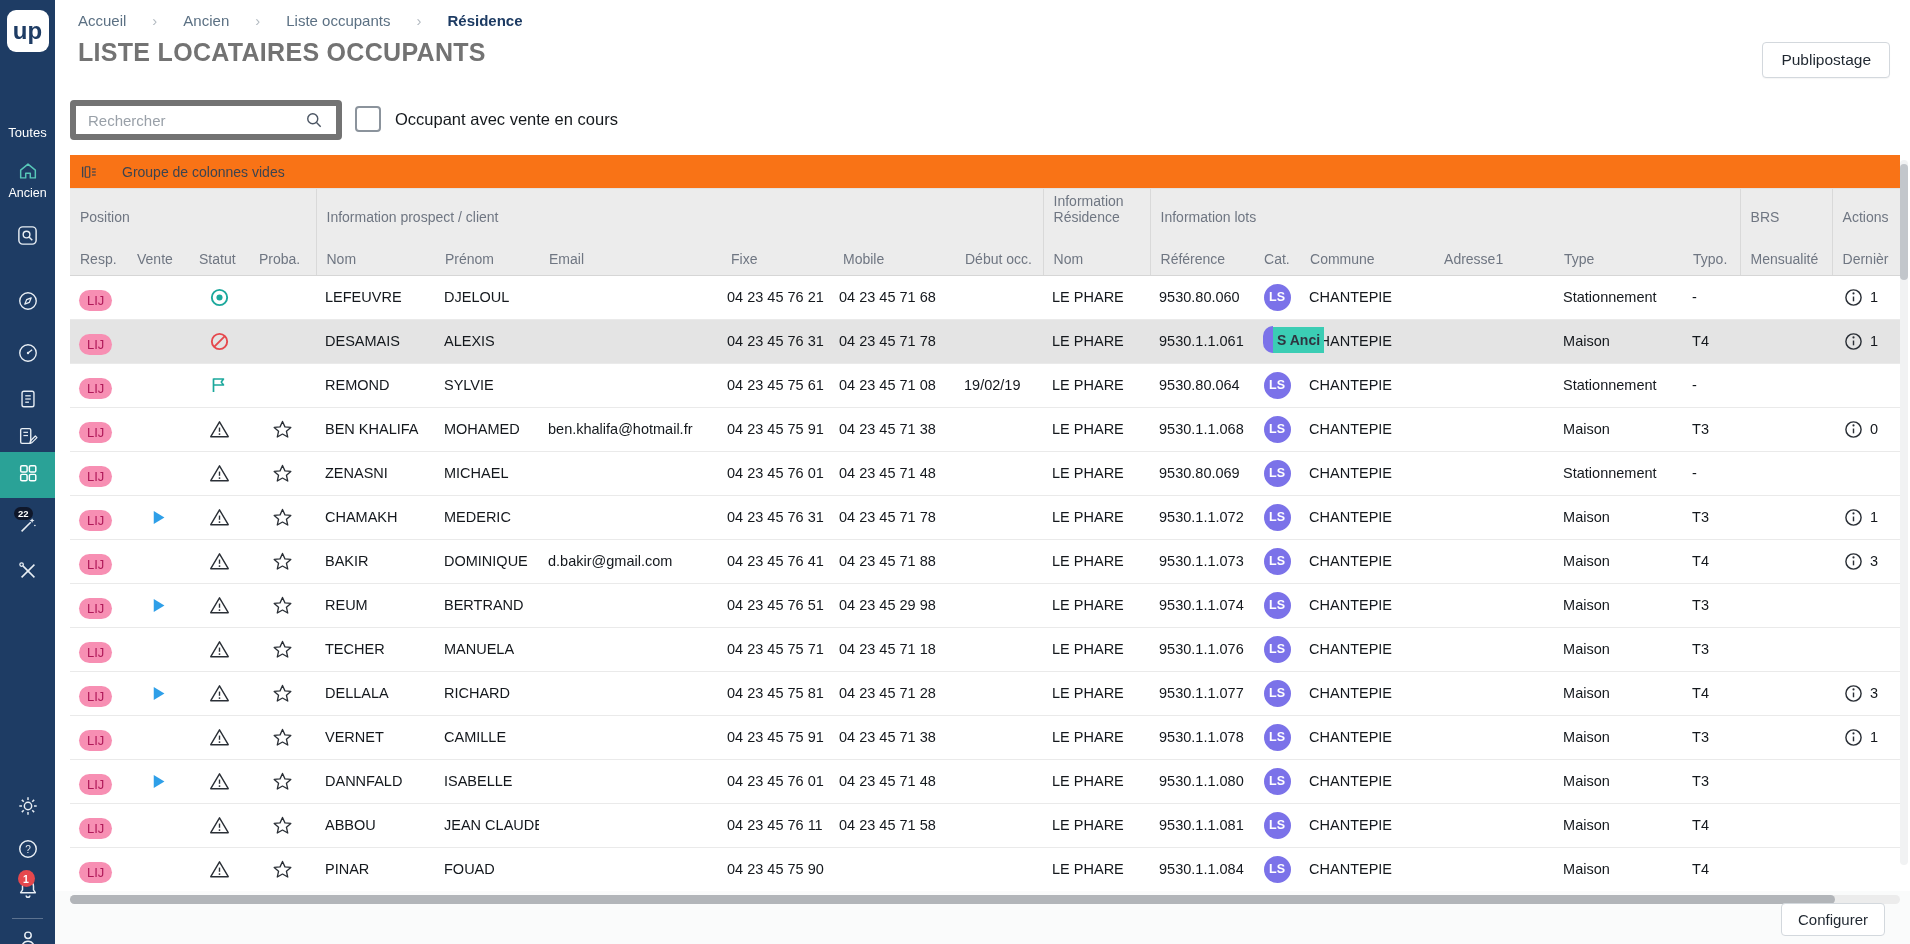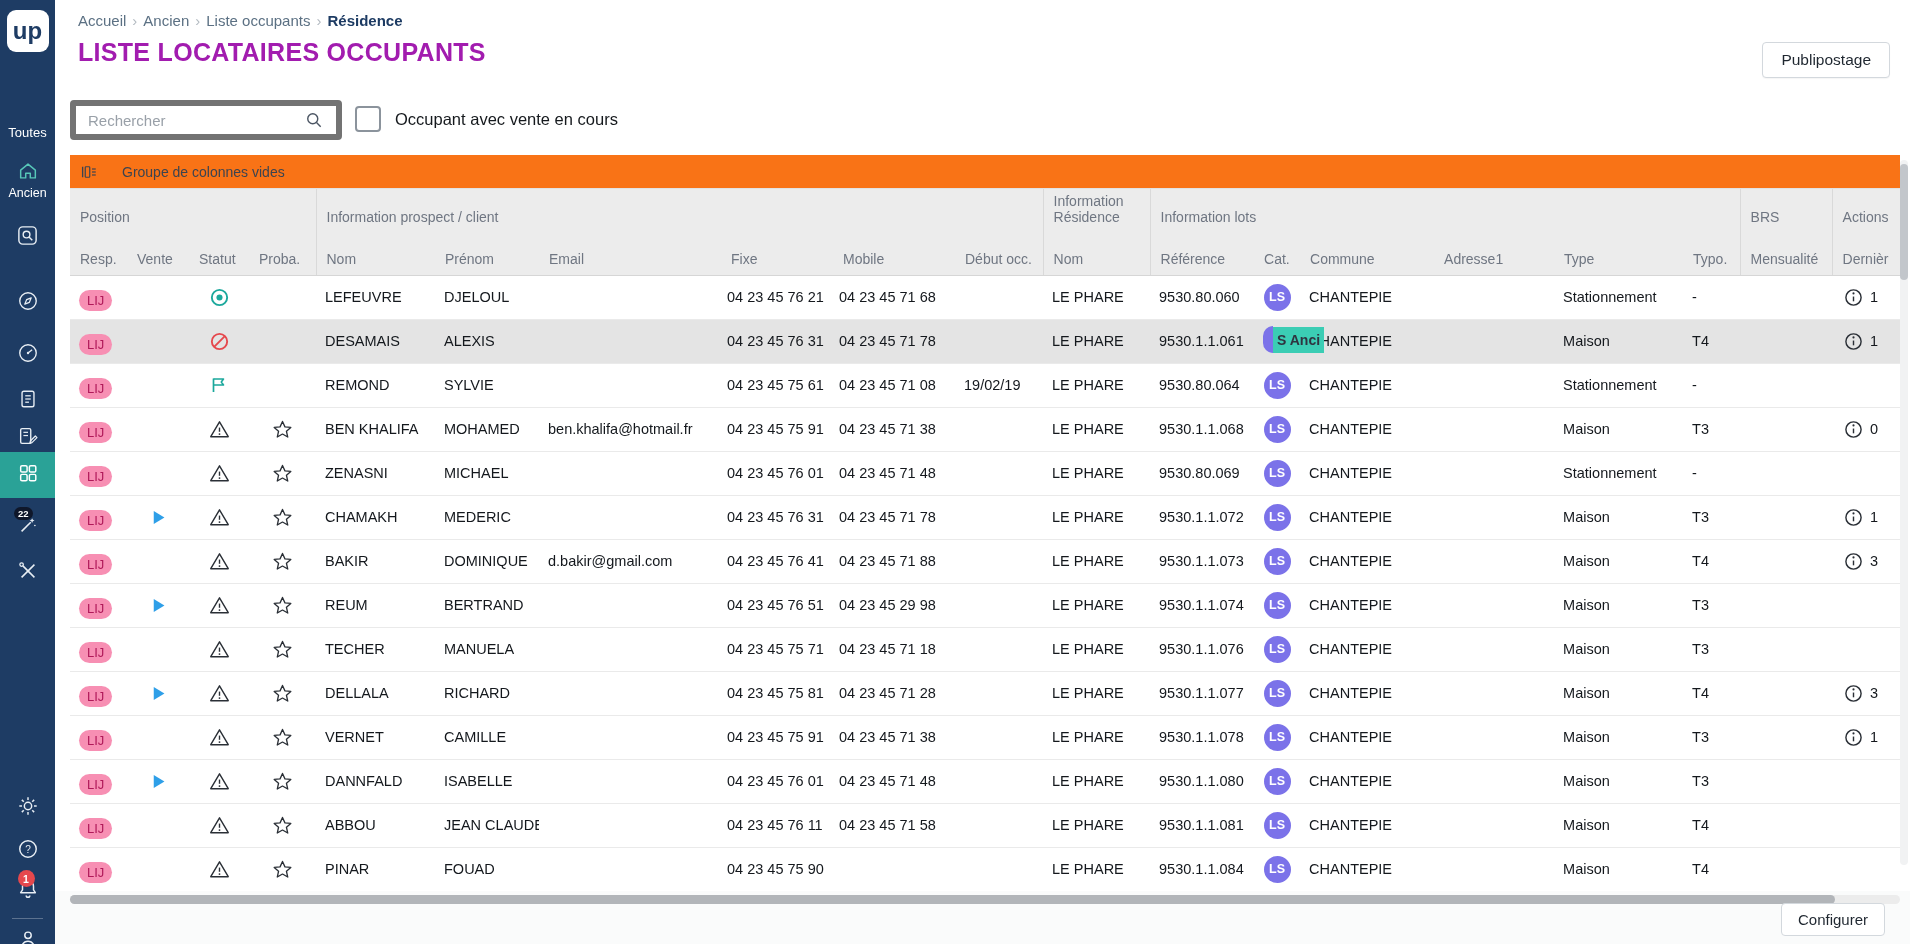--- a/index.html
+++ b/index.html
@@ -33,26 +33,26 @@
   .sb-person { top:928px; }
   .mini-badge { position:absolute; top:-7px; right:6px; background:#0f172a; color:#fff; font-size:9.5px; font-weight:700;
     border-radius:8px; padding:1px 4px; line-height:11px; }
   .bell-badge { position:absolute; top:-8px; right:4px; background:#e5484d; color:#fff; font-size:10.5px; font-weight:700;
     width:17px; height:17px; border-radius:50%; display:flex; align-items:center; justify-content:center; }
   .rel { position:relative; }
 
   
   .main { position:relative; flex:1; height:100%; background:#fff; overflow:hidden; }
 
-  .breadcrumb { position:absolute; top:12px; left:23px; display:flex; align-items:flex-end; gap:6px; font-size:15px; color:#5b7083; }
+  .breadcrumb { position:absolute; top:12px; left:23px; display:flex; align-items:flex-end; gap:26px; font-size:15px; color:#5b7083; }
   .bc-item { cursor:pointer; }
   .bc-sep { color:#b3bac1; font-size:15px; }
   .bc-current { color:#1d3b63; font-weight:600; }
 
-  .page-title { position:absolute; top:38px; left:23px; font-size:25px; font-weight:700; color:#a21caf; letter-spacing:.3px; }
+  .page-title { position:absolute; top:38px; left:23px; font-size:25px; font-weight:700; color:#737373; letter-spacing:.3px; }
 
   .btn { background:#fff; border:1px solid #d3d8dd; border-radius:4px; font-size:15.5px; color:#1f2730; cursor:pointer;
     font-family:inherit; display:inline-flex; align-items:center; justify-content:center; }
   .publipostage-btn { position:absolute; top:42px; right:20px; height:36px; padding:0 18px; box-shadow:0 1px 1px rgba(0,0,0,.04); }
 
   .search-box { position:absolute; top:100px; left:15px; width:272px; height:40px; border:6px solid #737373; border-radius:4px;
     display:flex; align-items:center; padding:0 12px; background:#fff; }
   .search-input { border:none; outline:none; flex:1; font-size:15px; color:#333; font-family:inherit; min-width:0; }
   .search-input::placeholder { color:#99a0a8; }
 

